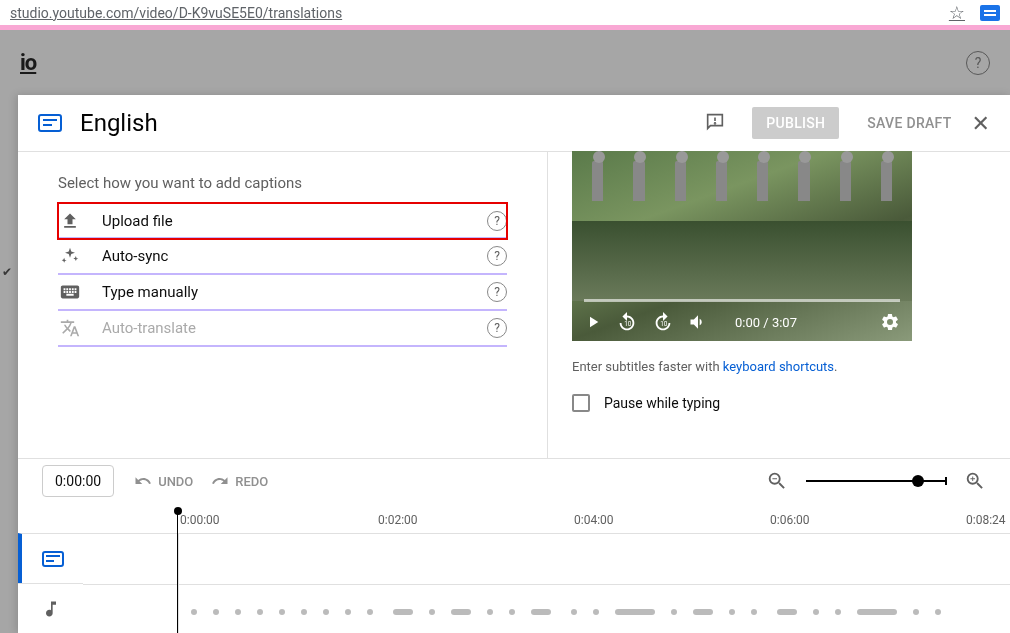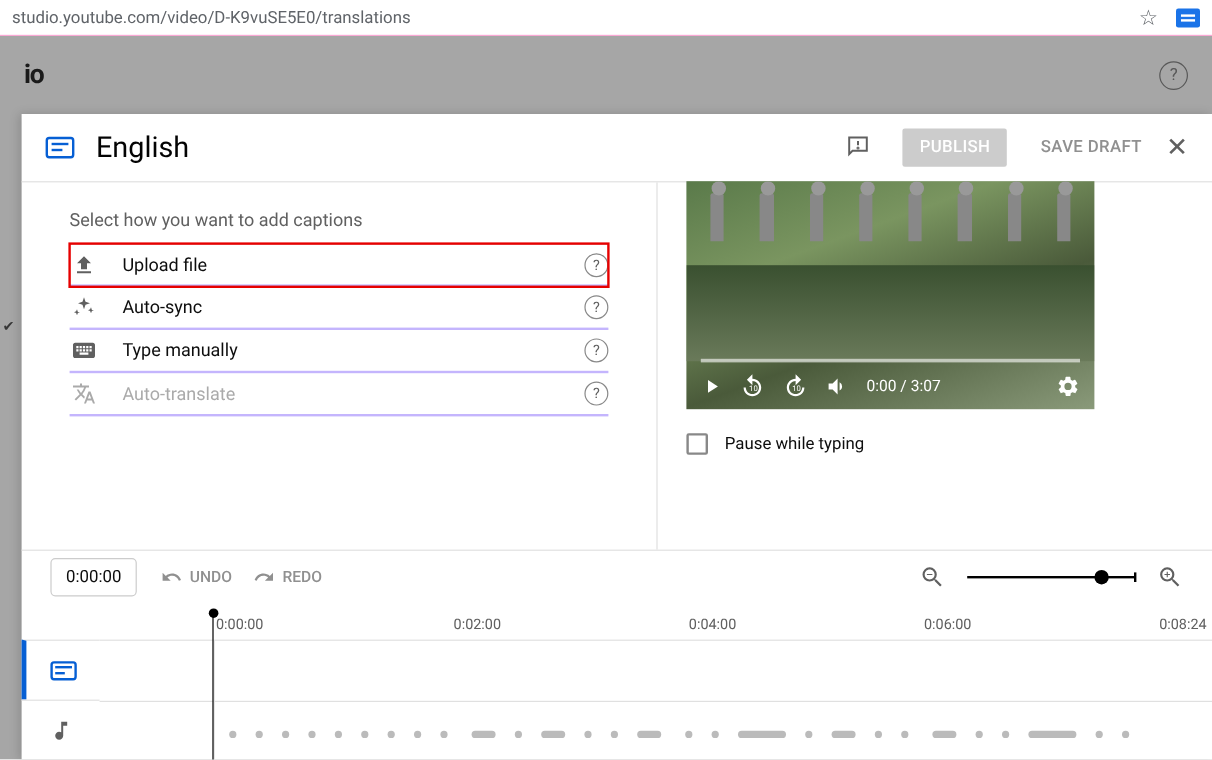--- a/index.html
+++ b/index.html
@@ -1,27 +1,27 @@
 <!DOCTYPE html>
 <html><head>
 <meta charset="utf-8">
 <style>
   * { box-sizing: border-box; margin: 0; padding: 0; font-family: Roboto, Arial, sans-serif; }
   body { width: 1010px; height: 633px; overflow: hidden; background: #fff; position: relative; }
 
   
-  .url-bar { height: 30px; background: #fff; border-bottom: 1px solid #f9a8d4; display: flex; align-items: center; padding: 0 10px; font-size: 14px; color: #5f6368; }
+  .url-bar { height: 30px; background: #fff; border-bottom: 5px solid #f9a8d4; display: flex; align-items: center; padding: 0 10px; font-size: 14px; color: #5f6368; text-decoration: underline; }
   .url-bar .url { flex: 1; }
   .url-bar .star { font-size: 18px; margin-right: 15px; color: #5f6368; }
   .url-bar .ext { width: 20px; height: 16px; background: #1a73e8; border-radius: 2px; display: flex; align-items: center; justify-content: center; }
   .url-bar .ext svg { fill: #fff; }
 
   
   .bg-header { position: absolute; top: 30px; left: 0; right: 0; height: 65px; background: #fff; display: flex; align-items: center; padding: 0 20px; z-index: 1; }
-  .bg-header .logo { font-size: 22px; font-weight: 700; letter-spacing: -1px; color: #282828; }
+  .bg-header .logo { font-size: 22px; font-weight: 700; letter-spacing: -1px; color: #282828; text-decoration: underline; }
   .bg-header .search { margin-left: 240px; width: 540px; height: 40px; background: #f1f1f1; border-radius: 3px; display: flex; align-items: center; padding: 0 16px; color: #888; font-size: 15px; }
   .bg-header .search svg { margin-right: 18px; fill: #888; }
   .bg-header .help { margin-left: auto; width: 24px; height: 24px; border: 1.5px solid #888; border-radius: 50%; display: flex; align-items: center; justify-content: center; color: #888; font-size: 14px; }
   .dim-overlay { position: absolute; top: 30px; left: 0; right: 0; bottom: 0; background: rgba(0,0,0,0.35); z-index: 2; }
 
   
   .bg-side { position: absolute; top: 95px; left: 0; width: 18px; bottom: 0; background: #fff; z-index: 1; }
   .bg-side .check { position: absolute; left: 2px; top: 170px; color: #555; font-size: 12px; }
 
   
@@ -59,21 +59,21 @@
   
   .pane-right { flex: 1; padding: 0 0 0 24px; display: flex; flex-direction: column; }
   .video-preview { width: 340px; height: 190px; background: linear-gradient(160deg,#5a7a4a 0%,#7a9560 30%,#4a5a3a 60%,#8a9a7a 100%); border-radius: 0 0 0 0; position: relative; margin-top: -1px; overflow:hidden;}
   .video-preview .statues { position:absolute; top:10px; left:0; right:0; height:60px; display:flex; gap:30px; padding:0 20px;}
   .video-preview .statues div { width:14px; height:40px; background:#888; border-radius:2px 2px 0 0; position:relative;}
   .video-preview .statues div::before { content:""; position:absolute; top:-10px; left:1px; width:12px; height:12px; background:#999; border-radius:50%;}
   .video-preview .ground { position:absolute; bottom:40px; left:0; right:0; height:80px; background:linear-gradient(#3a5030,#6a7a5a);}
   .video-preview .controls { position: absolute; bottom: 0; left: 0; right: 0; height: 38px; display: flex; align-items: center; padding: 0 12px; gap: 14px; color: #fff; }
   .video-preview .controls .progress { position:absolute; top:-4px; left:12px; right:12px; height:3px; background:rgba(255,255,255,0.6);}
   .video-preview .controls svg { fill: #fff; }
-  .video-preview .controls .time { font-size: 13px; margin-left: 0; }
+  .video-preview .controls .time { font-size: 13px; margin-left: 13px; }
   .video-preview .controls .gear { margin-left: auto; }
   .hint { font-size: 13px; color: #606060; margin-top: 18px; }
   .hint a { color: #065fd4; text-decoration: none; }
   .pause-row { display: flex; align-items: center; margin-top: 20px; font-size: 14px; color: #0d0d0d; }
   .pause-row .cbx { width: 18px; height: 18px; border: 2px solid #888; border-radius: 2px; margin-right: 14px; }
 
   
   .tl-controls { height: 45px; border-top: 1px solid #e0e0e0; display: flex; align-items: center; padding: 0 24px; }
   .tl-controls .timebox { border: 1px solid #ccc; border-radius: 4px; padding: 7px 12px; font-size: 14px; color: #0d0d0d; margin-right: 20px; }
   .tl-controls .undo, .tl-controls .redo { display: flex; align-items: center; font-size: 13px; font-weight: 500; color: #909090; margin-right: 18px; cursor: pointer; }
@@ -225,20 +225,23 @@
             </svg>
           <svg width="20" height="20" viewBox="0 0 24 24">
               <path d="M3 9v6h4l5 5V4L7 9H3zm13.5 3A4.5 4.5 0 0014 7.97v8.05c1.48-.73 2.5-2.25 2.5-4.02z"></path>
             </svg>
           <span class="time">0:00 / 3:07</span>
           <svg class="gear" width="20" height="20" viewBox="0 0 24 24">
               <path d="M19.14 12.94c.04-.3.06-.61.06-.94 0-.32-.02-.64-.07-.94l2.03-1.58a.5.5 0 00.12-.64l-1.92-3.32a.5.5 0 00-.61-.22l-2.39.96a7.03 7.03 0 00-1.62-.94l-.36-2.54a.5.5 0 00-.5-.42h-3.84a.5.5 0 00-.5.42l-.36 2.54c-.59.24-1.13.57-1.62.94l-2.39-.96a.5.5 0 00-.61.22L2.74 8.84a.5.5 0 00.12.64l2.03 1.58c-.05.3-.07.62-.07.94 0 .33.02.64.06.94l-2.03 1.58a.5.5 0 00-.12.64l1.92 3.32c.14.24.44.34.61.22l2.39-.96c.49.37 1.03.7 1.62.94l.36 2.54c.5.24.25.42.5.42h3.84c.25 0 .46-.18.5-.42l.36-2.54a7.03 7.03 0 001.62-.94l2.39.96c.17.12.47.02.61-.22l1.92-3.32a.5.5 0 00-.12-.64l-2.03-1.58zM12 15.6A3.6 3.6 0 1112 8.4a3.6 3.6 0 010 7.2z"></path>
             </svg>
         </div>
       </div>
+      <div class="hint">
+        <span>Enter subtitles faster with </span><a href="#">keyboard shortcuts</a><span>.</span>
+      </div>
       <div class="pause-row">
         <span class="cbx"></span>
         <span>Pause while typing</span>
       </div>
     </div>
 
   </div>
 
   <div class="tl-controls">
     <span class="timebox">0:00:00</span>

